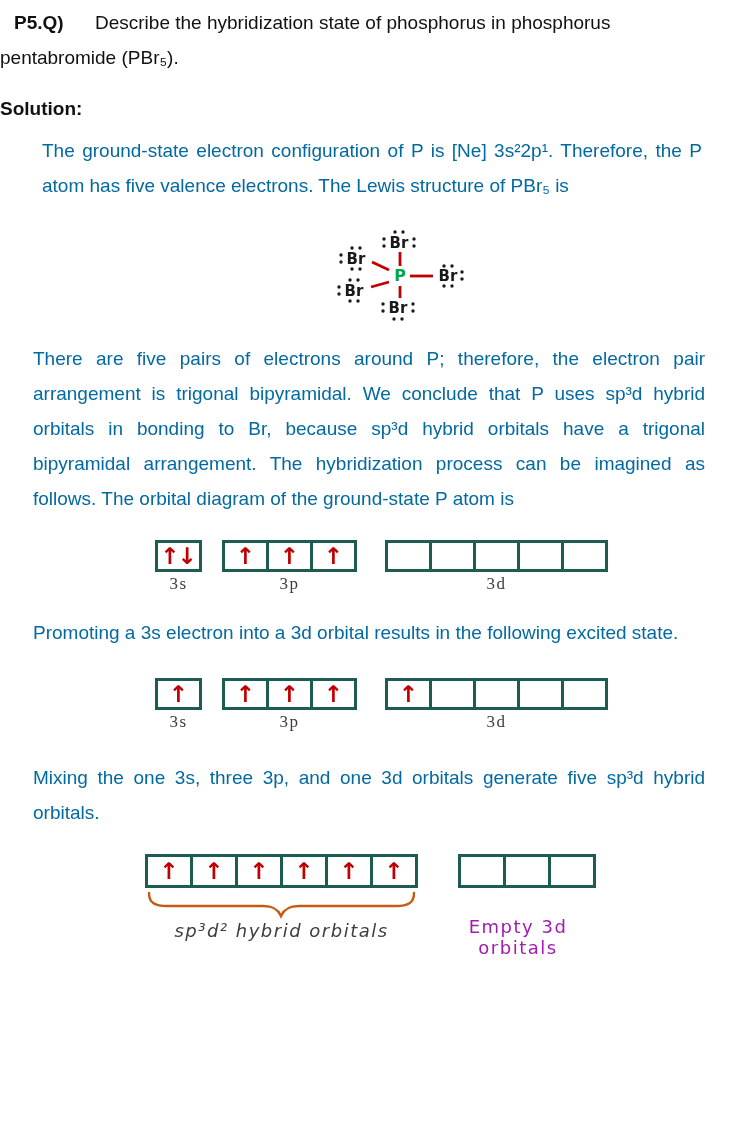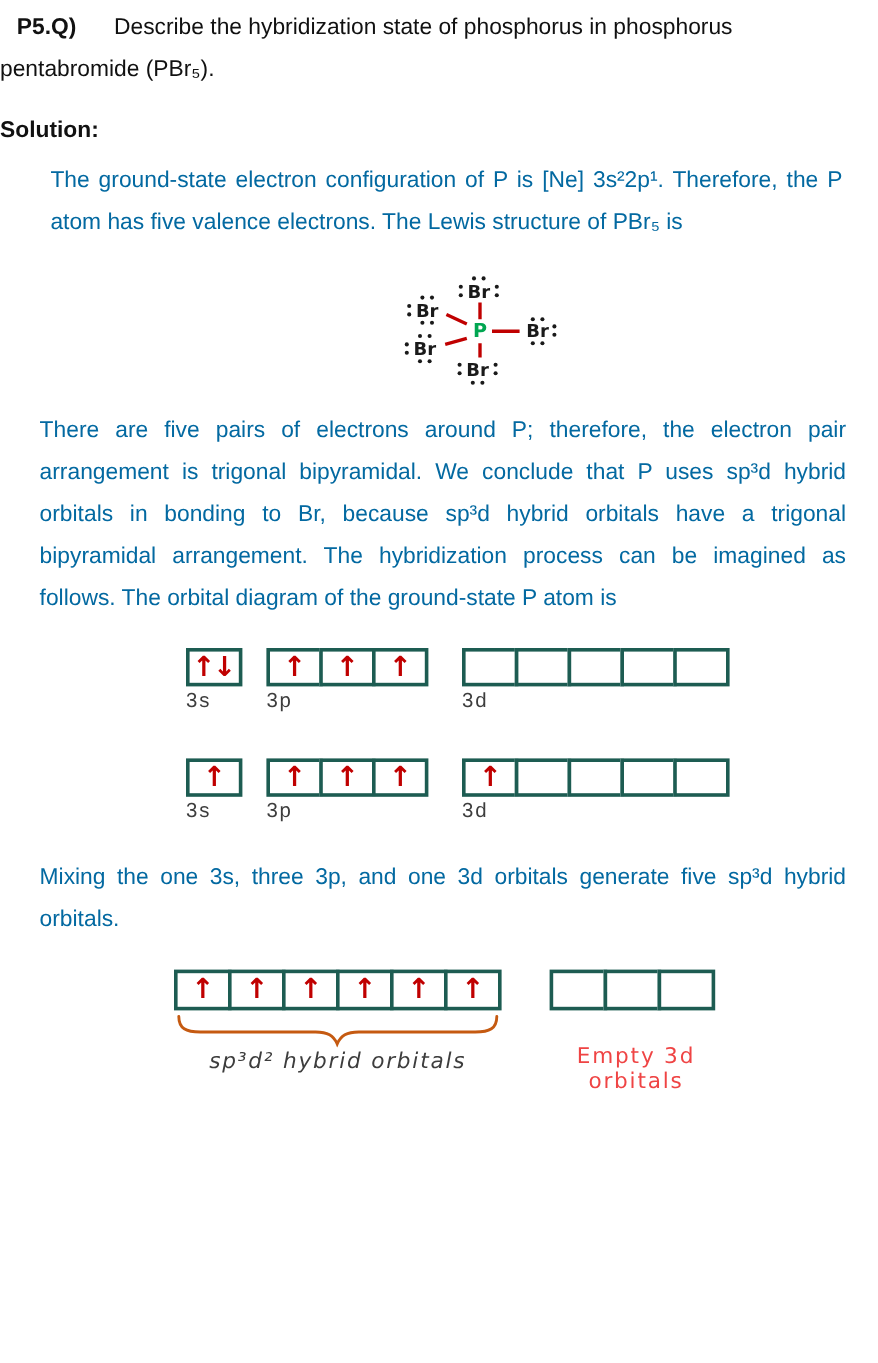--- a/index.html
+++ b/index.html
@@ -38,36 +38,36 @@
   .cell {
     width:47px; height:32px; border:3px solid #1d5c52; margin-left:-3px;
     background:#fff; display:flex; align-items:center; justify-content:center;
   }
   .cell:first-child { margin-left:0; }
   .arrows {
     color:#c00000; font-weight:bold; font-size:23px; line-height:23px;
     letter-spacing:-2px; font-family:"DejaVu Sans",sans-serif; padding-right:2px;
   }
   .grp-label {
-    text-align:left; margin-top:2px; font-size:17px; color:#3d3d3d;
-    letter-spacing:1.5px; font-family:Liberation Sans, sans-serif;
+    text-align:center; margin-top:2px; font-size:17px; color:#3d3d3d;
+    letter-spacing:1.5px; font-family:Liberation Serif, serif;
   }
   
   .diag3 { position:relative; height:96px; margin-top:24px; }
   .diag3 .cell { width:48px; height:34px; }
   .hybrid-grp { position:absolute; left:145px; top:0; }
   .empty-grp { position:absolute; left:458px; top:0; }
   .brace-svg { position:absolute; left:145px; top:37px; }
   .hybrid-label {
     position:absolute; left:145px; top:66px; width:273px; text-align:center;
     font-size:18px; color:#3d3d3d; letter-spacing:1.5px; font-family:"DejaVu Sans",sans-serif;font-style:italic;
   }
   .empty-label {
-    position:absolute; left:440px; top:62px; width:180px; text-align:center;
-    font-size:18px; color:#ef4444; letter-spacing:1.5px; font-family:"DejaVu Sans",sans-serif;
+    position:absolute; left:428px; top:62px; width:180px; text-align:center;
+    font-size:18px; color:#a21caf; letter-spacing:1.5px; font-family:"DejaVu Sans",sans-serif;
   }
 </style>
 </head>
 <body>
 
 <div class="page">
 
   <div class="q-row">
     <span class="q-label">P5.Q)</span>
     <span>Describe the hybridization state of phosphorus in phosphorus</span>
@@ -171,20 +171,21 @@
             <span class="arrows"></span>
           </div>
         <div class="cell">
             <span class="arrows"></span>
           </div>
       </div>
       <div class="grp-label">3d</div>
     </div>
   </div>
 
+  <p class="body p3">Promoting a 3s electron into a 3d orbital results in the following excited state.</p>
 
   <div class="diag diag2">
     <div class="grp" style="left:155px">
       <div class="cells">
         <div class="cell">
             <span class="arrows">↑</span>
           </div>
       </div>
       <div class="grp-label">3s</div>
     </div>

